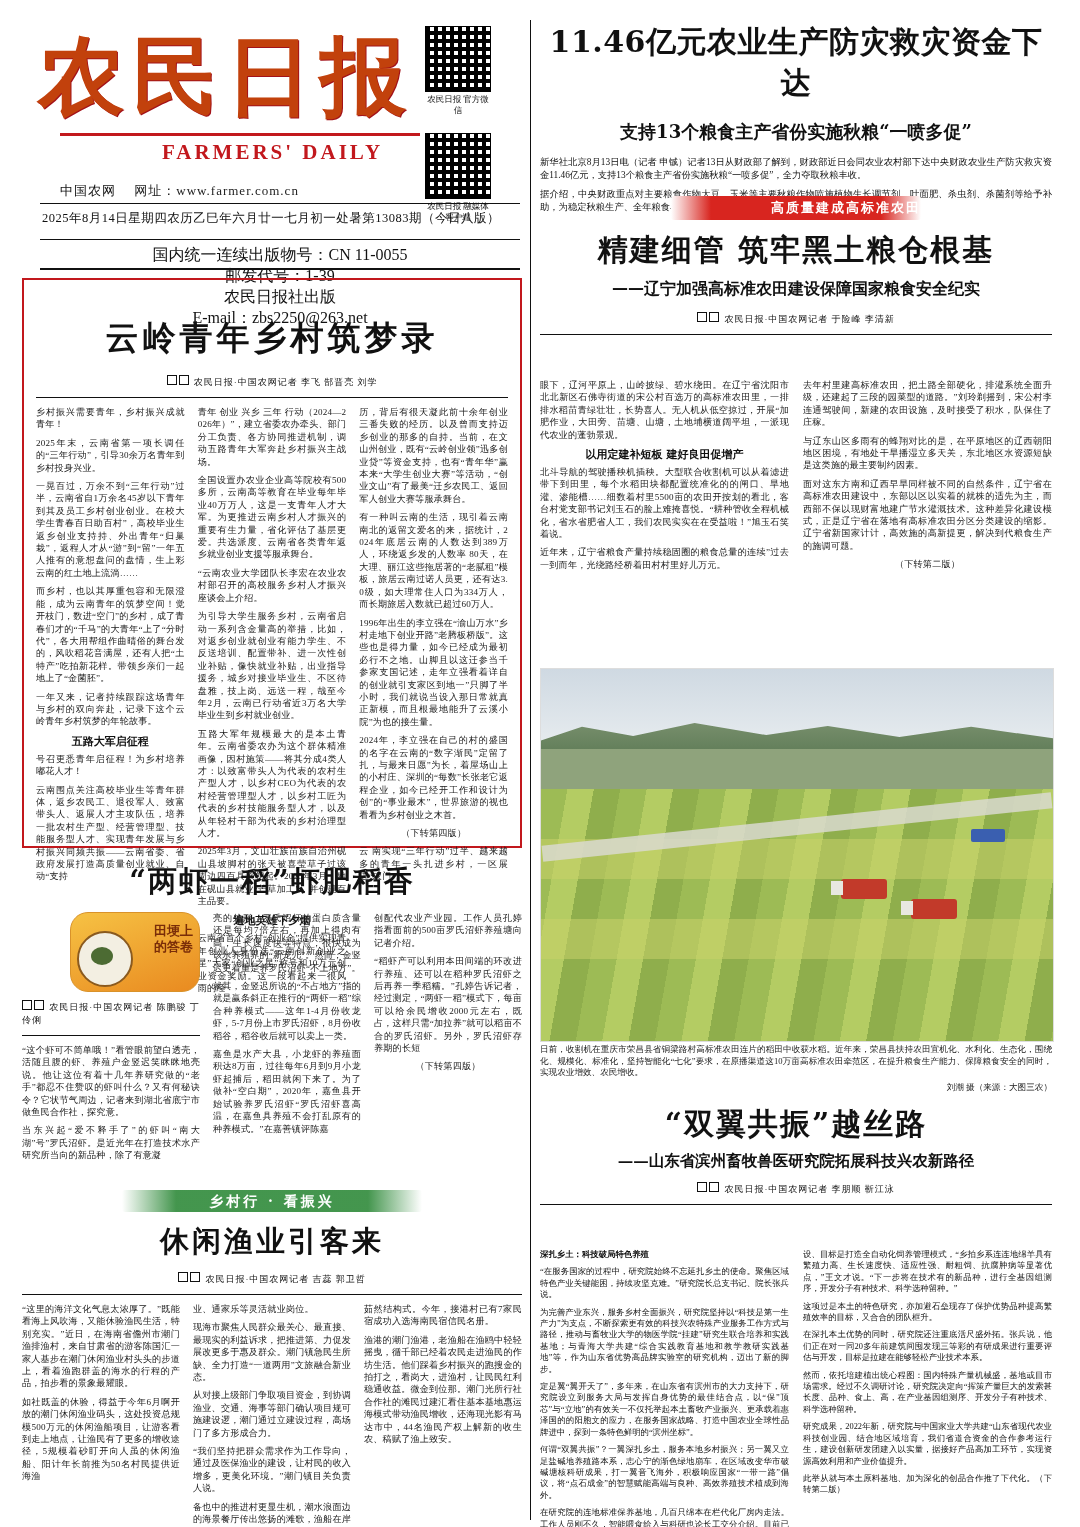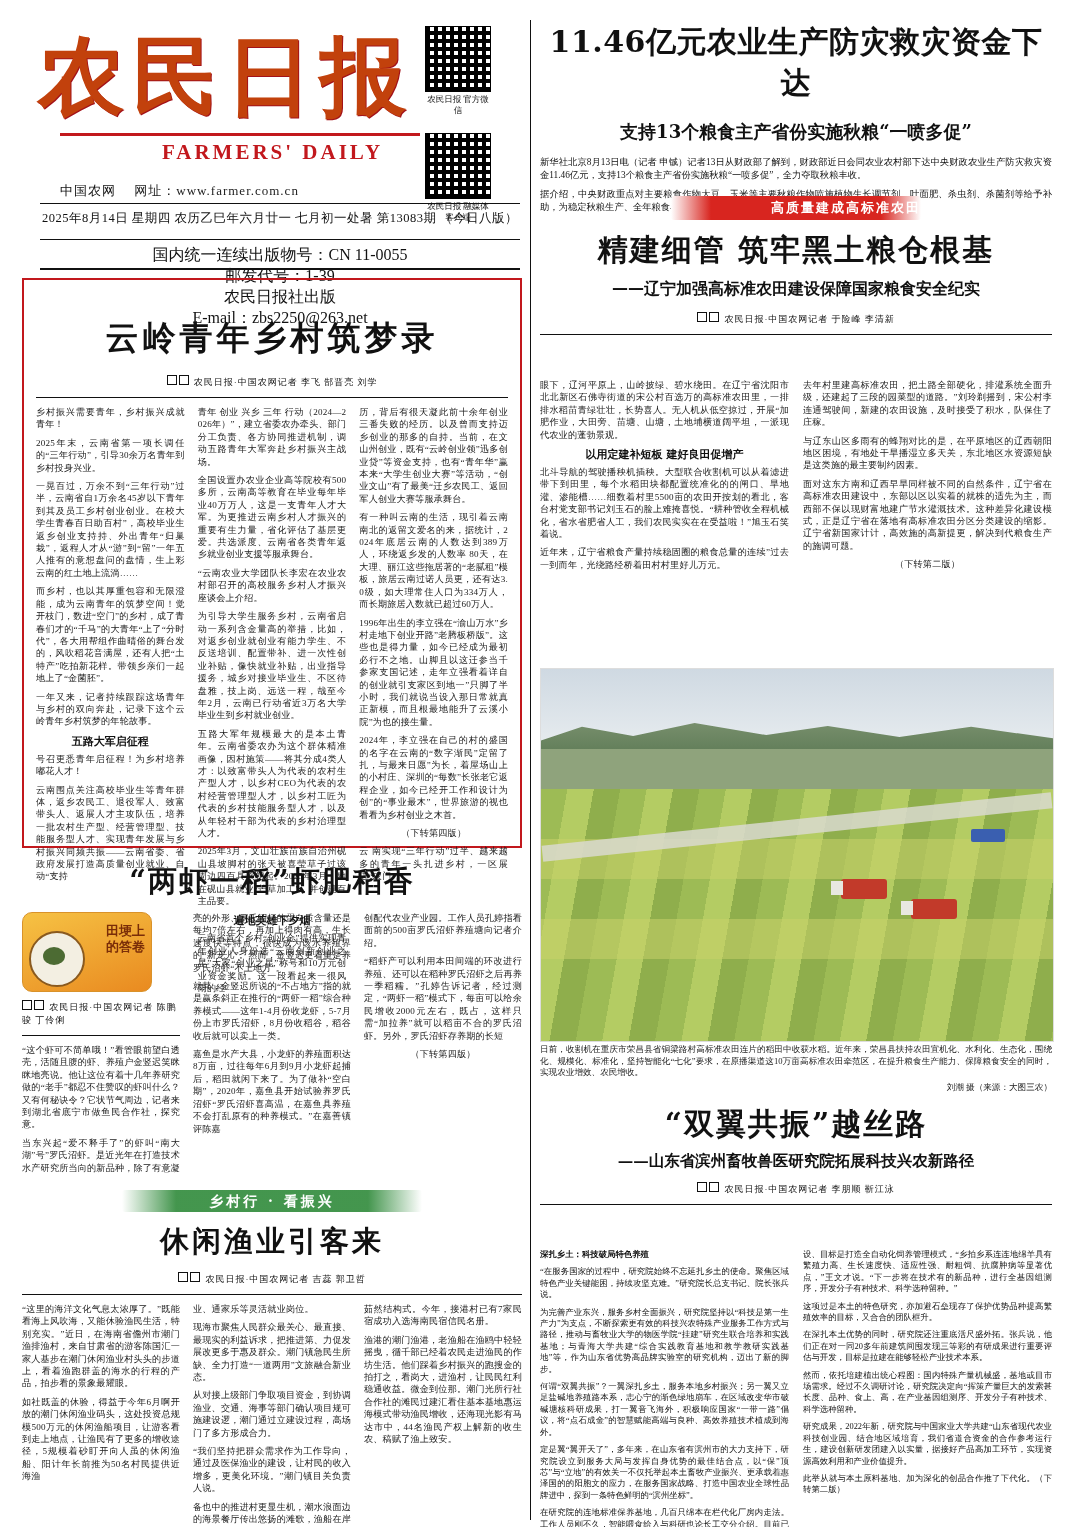--- a/index.html
+++ b/index.html
@@ -29,21 +29,21 @@
     position:absolute;left:60px;top:182px;width:420px;
     font-size:13px;color:#222;letter-spacing:1px;
   }
   .site-line .lbl{color:#111;}
   .site-line .url{margin-left:14px;}
   .rule-a{position:absolute;left:40px;top:203px;width:480px;height:1px;background:#111;}
   .rule-b{position:absolute;left:40px;top:239px;width:480px;height:1px;background:#111;}
   .rule-c{position:absolute;left:40px;top:268px;width:480px;height:2px;background:#111;}
   .dateline{
     position:absolute;left:42px;top:210px;width:476px;
-    font-size:12.5px;display:flex;justify-content:space-between;align-items:center;
+    font-size:12.5px;display:flex;justify-content:flex-start;align-items:center;
     color:#111;letter-spacing:0.5px;
   }
   .issueline{
     position:absolute;left:42px;top:245px;width:476px;
     font-size:16px;display:flex;justify-content:space-between;align-items:center;
     color:#111;
     flex-direction:column;
   }
 
   
@@ -88,23 +88,23 @@
   .cols3 > div{flex:1;}
   .tag-sq{display:inline-block;width:8px;height:8px;border:1px solid #111;margin-right:2px;}
 
   
   .art2{position:absolute;left:22px;top:862px;width:500px;}
   .art2 h1{
     margin:0 0 10px;text-align:center;font-family:"DejaVu Serif", serif;
     font-size:29px;font-weight:bold;letter-spacing:2px;
   }
   .badge-art{
-    width:128px;height:78px;border-radius:10px;
+    width:128px;height:78px;border-radius:18px;
     background:linear-gradient(160deg,#f6c244,#e98a20);
-    position:relative;overflow:hidden;border:1px solid #d9922a;
+    position:relative;overflow:hidden;border:1px solid #d9922a;margin-left:48px;
   }
   .badge-art .t{
     position:absolute;right:6px;top:10px;color:#7a2d08;font-size:13px;font-weight:bold;
     font-family:"DejaVu Serif", serif;line-height:16px;text-align:right;
   }
   .badge-art .bird{
     position:absolute;left:6px;bottom:4px;width:52px;height:52px;border-radius:50%;
     background:#f3efe2;border:2px solid #8a5a1f;
   }
   .badge-art .bird:after{
@@ -271,22 +271,22 @@
     <div class="byline">
       <span class="tag-sq"></span><span class="tag-sq"></span>
       <span>农民日报·中国农网记者  李朋顺 靳江泳</span>
     </div>
     <div class="hr-thin"></div>
     <div class="cols2">
       <div>
         <div class="tiny bold">深扎乡土：科技破局特色养殖</div>
         <div class="tiny mt6">“在服务国家的过程中，研究院始终不忘延扎乡土的使命。聚焦区域特色产业关键能困，持续攻坚克难。”研究院长总支书记、院长张兵说。</div>
         <div class="tiny mt6">为完善产业东兴，服务乡村全面振兴，研究院坚持以“科技是第一生产力”为支点，不断探索更有效的科技兴农特殊产业服务工作方式与路径，推动与畜牧业大学的物医学院“挂建”研究生联合培养和实践基地；与青海大学共建“综合实践教育基地和教学教研实践基地”等，作为山东省优势高品牌实验室的研究机构，迈出了新的脚步。</div>
+        <div class="tiny mt6">定是翼“翼开天了”，多年来，在山东省有滨州市的大力支持下，研究院设立到服务大局与发挥自身优势的最佳结合点，以“保”顶芯”与“立地”的有效关一不仅托举起本土畜牧产业振兴、更承载着惠泽国的的阳胞文的应力，在服务国家战略、打造中国农业全球性品牌进中，探到一条特色鲜明的“滨州坐标”。</div>
         <div class="tiny mt6">何谓“双翼共振”？一翼深扎乡土，服务本地乡村振兴；另一翼又立足盐碱地养殖路本系，志心宁的渐色绿地崩车，在区域改变华市破碱塘核科研成果，打一翼音飞海外，积极响应国家“一带一路”倡议，将“点石成金”的智慧赋能高端与良种、高效养殖技术植成到海外。</div>
-        <div class="tiny mt6">定是翼“翼开天了”，多年来，在山东省有滨州市的大力支持下，研究院设立到服务大局与发挥自身优势的最佳结合点，以“保”顶芯”与“立地”的有效关一不仅托举起本土畜牧产业振兴、更承载着惠泽国的的阳胞文的应力，在服务国家战略、打造中国农业全球性品牌进中，探到一条特色鲜明的“滨州坐标”。</div>
         <div class="tiny mt6">在研究院的连地标准保养基地，几百只绵本在栏代化厂房内走法。工作人员刚不久，智能喂食给入与科研也论长工交分介绍。目前已投入700万元开展蓝</div>
       </div>
       <div>
         <div class="tiny">设、目标是打造全自动化饲养管理模式，“乡拍乡系连连地绵羊具有繁殖力高、生长速度快、适应性强、耐粗饲、抗腐肿病等显著优点，”王文才说。“下一步将在技术有的新品种，进行全基因组测序，开发分子有种技术、科学选种留种。”</div>
         <div class="tiny mt6">这项过是本土的特色研究，亦加避石垒现存了保护优势品种提高繁殖效率的目标，又合合的团队框升。</div>
         <div class="tiny mt6">在深扎本土优势的同时，研究院还注重底活尺盛外拓。张兵说，他们正在对一同20多年前建筑间囤发现三等彩的有研成果进行重要评估与开发，目标是拉建在能够轻松产业技术本系。</div>
         <div class="tiny mt6">然而，依托培建植出统心程图：国内特殊产量机械盛，基地或目市场需求。经过不久调研讨论，研究院决定向“挥策产量巨大的发索甚长度、品种、食上、高，在产业基因组测序、开发分子有种技术、科学选种留种。</div>
         <div class="tiny mt6">研究成果，2022年新，研究院与中国家业大学共建“山东省现代农业科技创业园、结合地区域培育，我们省道合资金的合作参考运行生，建设创新研发团建入以实量，据接好产品高加工环节，实现资源高效利用和产业价值提升。</div>
         <div class="tiny mt6">此举从就与本土原料基地、加为深化的创品合作推了下代化。（下转第二版）</div>
       </div>

